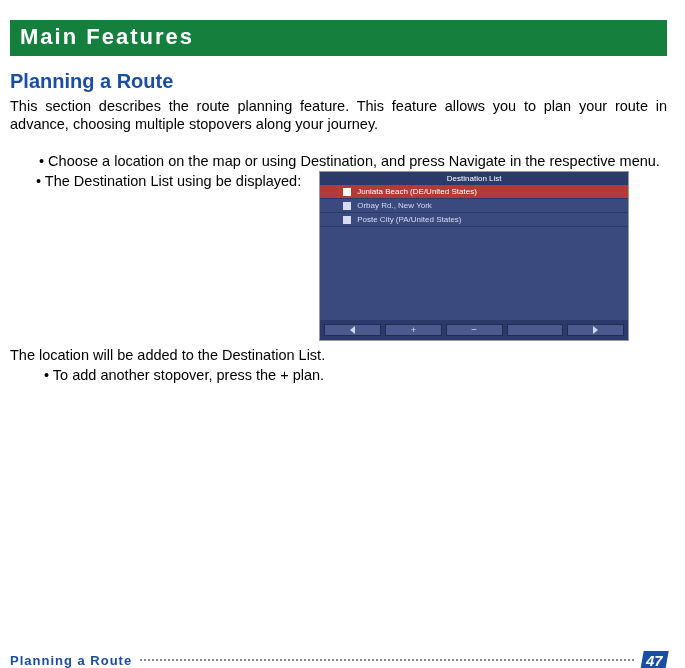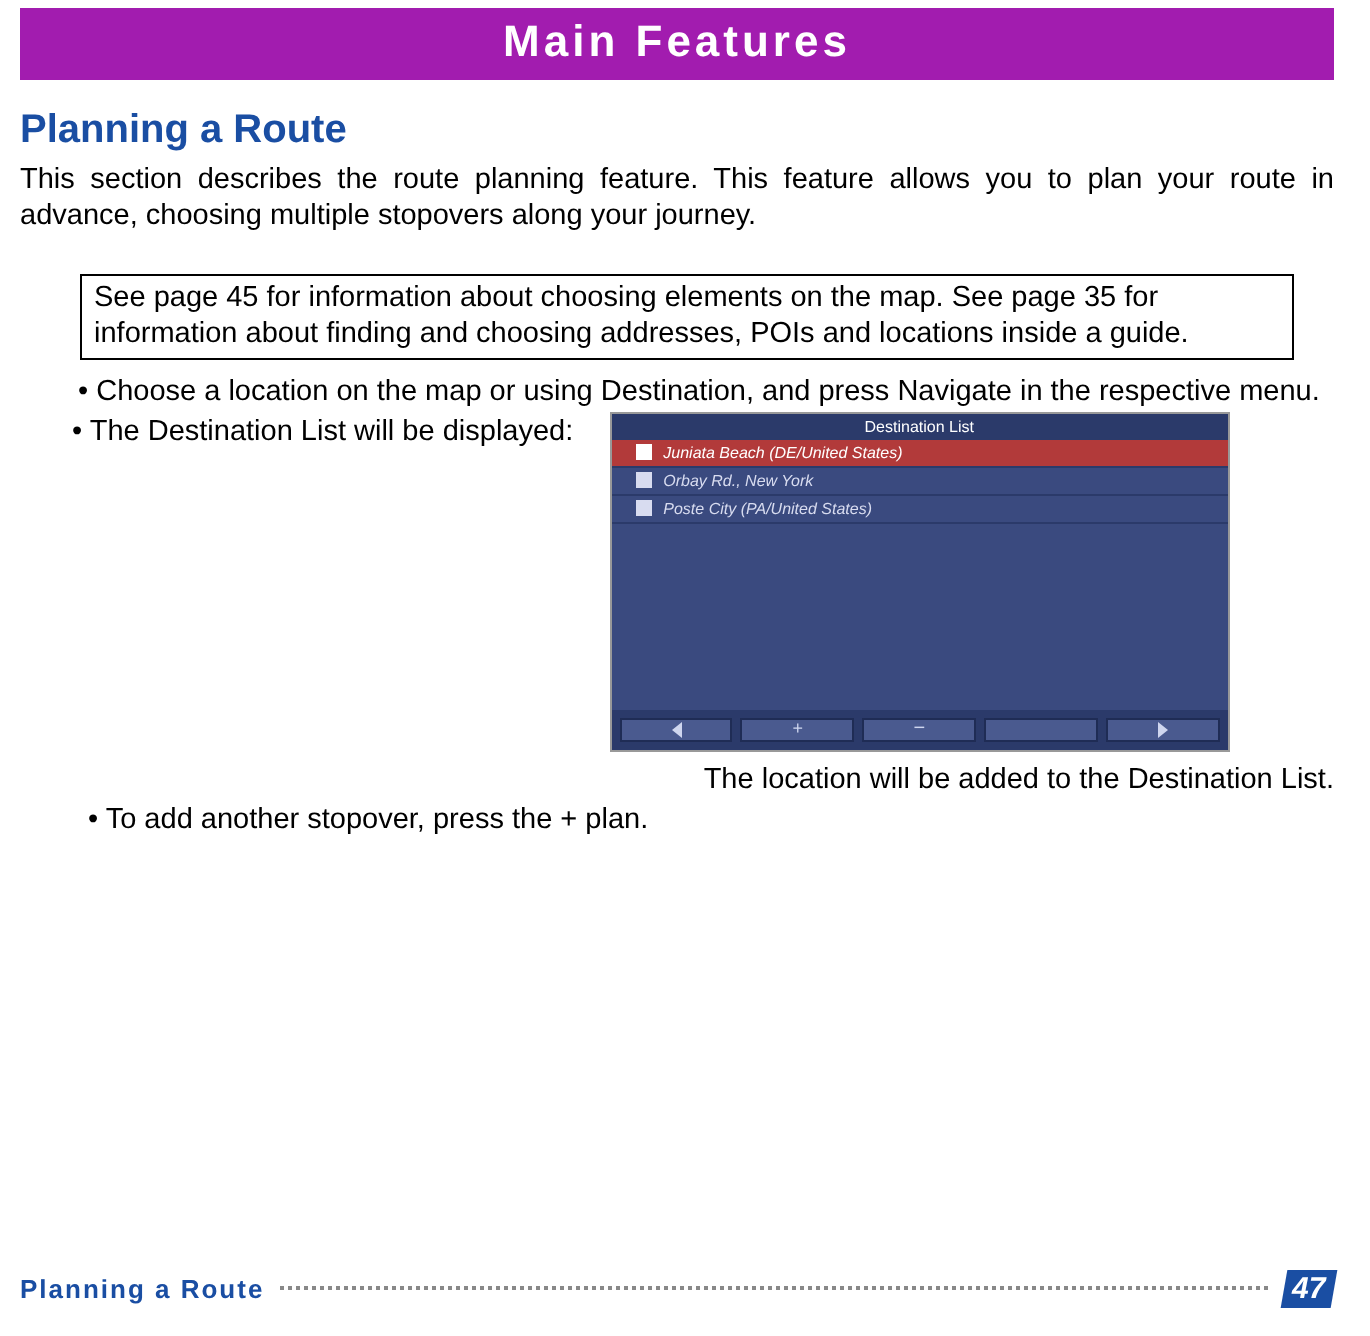--- a/index.html
+++ b/index.html
@@ -1,67 +1,66 @@
 <!DOCTYPE html>
 <html><head>
 <meta charset="utf-8">
 <style>
   * { box-sizing: border-box; margin: 0; padding: 0; }
   html, body { width: 685px; height: 668px; font-family: Arial, Helvetica, sans-serif; background: #fff; color: #000; }
   .page { width: 685px; height: 668px; position: relative; padding: 0 18px 0 10px; }
-  .header-bar { background: #a21caf; color: #fff; padding: 4px 10px 6px 10px; margin: 4px 0 14px 0; text-align: center; }
+  .header-bar { background: #15803d; color: #fff; padding: 4px 10px 6px 10px; margin: 20px 0 14px 0; }
   .header-bar h1 { font-size: 22px; font-weight: bold; letter-spacing: 2px; font-family: "Arial Black", Arial, sans-serif; }
   .section-title { color: #1a4ea3; font-size: 20px; font-weight: bold; margin-bottom: 4px; }
   .intro { font-size: 14.5px; font-stretch: condensed; line-height: 1.25; text-align: justify; margin-bottom: 20px; }
   .note-box { border: 1px solid #000; margin: 2px 20px 8px 30px; padding: 2px 6px; font-size: 14.5px; line-height: 1.25; }
   .bullet { font-size: 14.5px; margin-left: 29px; margin-bottom: 2px; }
   .bullet2 { font-size: 14.5px; margin-left: 26px; margin-top: 2px; }
   .bullet3 { font-size: 14.5px; margin-left: 34px; margin-top: 4px; }
   .row-with-image { display: flex; align-items: flex-start; gap: 18px; margin-top: 2px; }
   .row-with-image .bullet2 { flex: 0 0 auto; }
   .screenshot { border: 1px solid #999; width: 310px; height: 170px; display: flex; flex-direction: column; background: #0f766e; overflow: hidden; }
   .dl-header { background: #2b3a6a; color: #fff; font-size: 8px; text-align: center; padding: 2px 0; }
-  .dl-row { display: flex; align-items: center; gap: 6px; padding: 2px 12px; font-size: 8px; color: #d8dcf0; background: #3a4a7f; border-bottom: 1px solid #2b3a6a; font-style: italic; }
+  .dl-row { display: flex; align-items: center; gap: 6px; padding: 2px 23px; font-size: 8px; color: #d8dcf0; background: #3a4a7f; border-bottom: 1px solid #2b3a6a; }
   .dl-row.sel { background: #b23a3a; color: #fff; }
   .dl-icon { width: 8px; height: 8px; background: #d8dcf0; display: inline-block; }
   .dl-row.sel .dl-icon { background: #fff; }
   .dl-spacer { flex: 1; background: #3a4a7f; }
   .dl-footer { display: flex; gap: 4px; padding: 4px; background: #2b3a6a; }
   .dl-btn { flex: 1; height: 12px; background: #4a5a8f; border: 1px solid #1f2c55; display: flex; align-items: center; justify-content: center; }
   .dl-btn .tri-l, .dl-btn .tri-r { width: 0; height: 0; }
   .tri-l { border-top: 4px solid transparent; border-bottom: 4px solid transparent; border-right: 5px solid #cfd6ef; }
   .tri-r { border-top: 4px solid transparent; border-bottom: 4px solid transparent; border-left: 5px solid #cfd6ef; }
   .plus-i { color: #cfd6ef; font-size: 9px; line-height: 1; }
   .minus-i { color: #cfd6ef; font-size: 10px; line-height: 1; }
-  .after-img { font-size: 14.5px; margin-top: 6px; text-align: right; }
+  .after-img { font-size: 14.5px; margin-top: 6px; }
   .footer { position: absolute; left: 10px; right: 18px; bottom: 18px; display: flex; align-items: center; }
   .footer-label { color: #1a4ea3; font-size: 13px; font-weight: bold; letter-spacing: 1px; white-space: nowrap; font-family: "Arial Black", Arial, sans-serif; }
   .footer-dots { flex: 1; border-bottom: 2px dotted #888; margin: 0 8px 2px 8px; height: 0; }
   .page-badge { background: #1a4ea3; color: #fff; font-weight: bold; font-style: italic; font-size: 15px; padding: 1px 4px; transform: skewX(-10deg); }
   .page-badge span { display: inline-block; transform: skewX(10deg); }
 </style>
 </head>
 <body>
 
 <div class="page">
 
   <div class="header-bar">
     <h1>Main Features</h1>
   </div>
 
   <div class="section-title">Planning a Route</div>
 
   <p class="intro">This section describes the route planning feature. This feature allows you to plan your route in advance, choosing multiple stopovers along your journey.</p>
 
-  <div class="note-box">See page 45 for information about choosing elements on the map. See page 35 for information about finding and choosing addresses, POIs and locations inside a guide.</div>
 
   <p class="bullet">• Choose a location on the map or using Destination, and press Navigate in the respective menu.</p>
 
   <div class="row-with-image">
-    <p class="bullet2">• The Destination List will be displayed:</p>
+    <p class="bullet2">• The Destination List using be displayed:</p>
 
     <div class="screenshot">
       <div class="dl-header">Destination List</div>
       <div class="dl-row sel">
         <span class="dl-icon"></span>
         <span>Juniata Beach (DE/United States)</span>
       </div>
       <div class="dl-row">
         <span class="dl-icon"></span>
         <span>Orbay Rd., New York</span>

